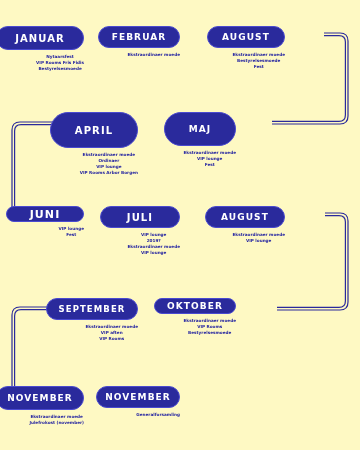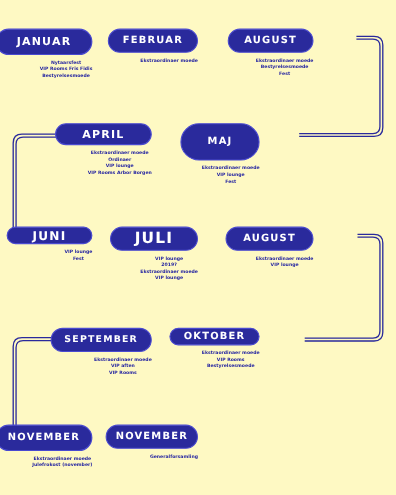--- a/index.html
+++ b/index.html
@@ -153,21 +153,21 @@
   <div class="node" style="left:285px; top:26px;">
     <div class="pill" style="width:78px; height:22px; font-size:9px;">AUGUST</div>
     <div class="caption" style="font-size:4.2px;">
       <div>Ekstraordinaer moede</div>
       <div>Bestyrelsesmoede</div>
       <div>Fest</div>
     </div>
   </div>
 
   <div class="node" style="left:138px; top:112px;">
-    <div class="pill" style="width:88px; height:20px; font-size:10px;">APRIL</div>
+    <div class="pill" style="width:88px; height:36px; font-size:10px;">APRIL</div>
     <div class="caption" style="font-size:4.2px;">
       <div>Ekstraordinaer moede</div>
       <div>Ordinaer</div>
       <div>VIP lounge</div>
       <div>VIP Rooms Arbor Borgen</div>
     </div>
   </div>
 
   <div class="node" style="left:236px; top:112px;">
     <div class="pill" style="width:72px; height:34px; font-size:9px;">MAJ</div>
@@ -180,21 +180,21 @@
 
   <div class="node" style="left:84px; top:206px;">
     <div class="pill" style="width:78px; height:16px; font-size:11px;">JUNI</div>
     <div class="caption" style="font-size:4.2px;">
       <div>VIP lounge</div>
       <div>Fest</div>
     </div>
   </div>
 
   <div class="node" style="left:180px; top:206px;">
-    <div class="pill" style="width:80px; height:22px; font-size:14px;">JULI</div>
+    <div class="pill" style="width:80px; height:22px; font-size:10px;">JULI</div>
     <div class="caption" style="font-size:4.2px;">
       <div>VIP lounge</div>
       <div>2019?</div>
       <div>Ekstraordinaer moede</div>
       <div>VIP lounge</div>
     </div>
   </div>
 
   <div class="node" style="left:285px; top:206px;">
     <div class="pill" style="width:80px; height:22px; font-size:9px;text-align:right;">AUGUST</div>

